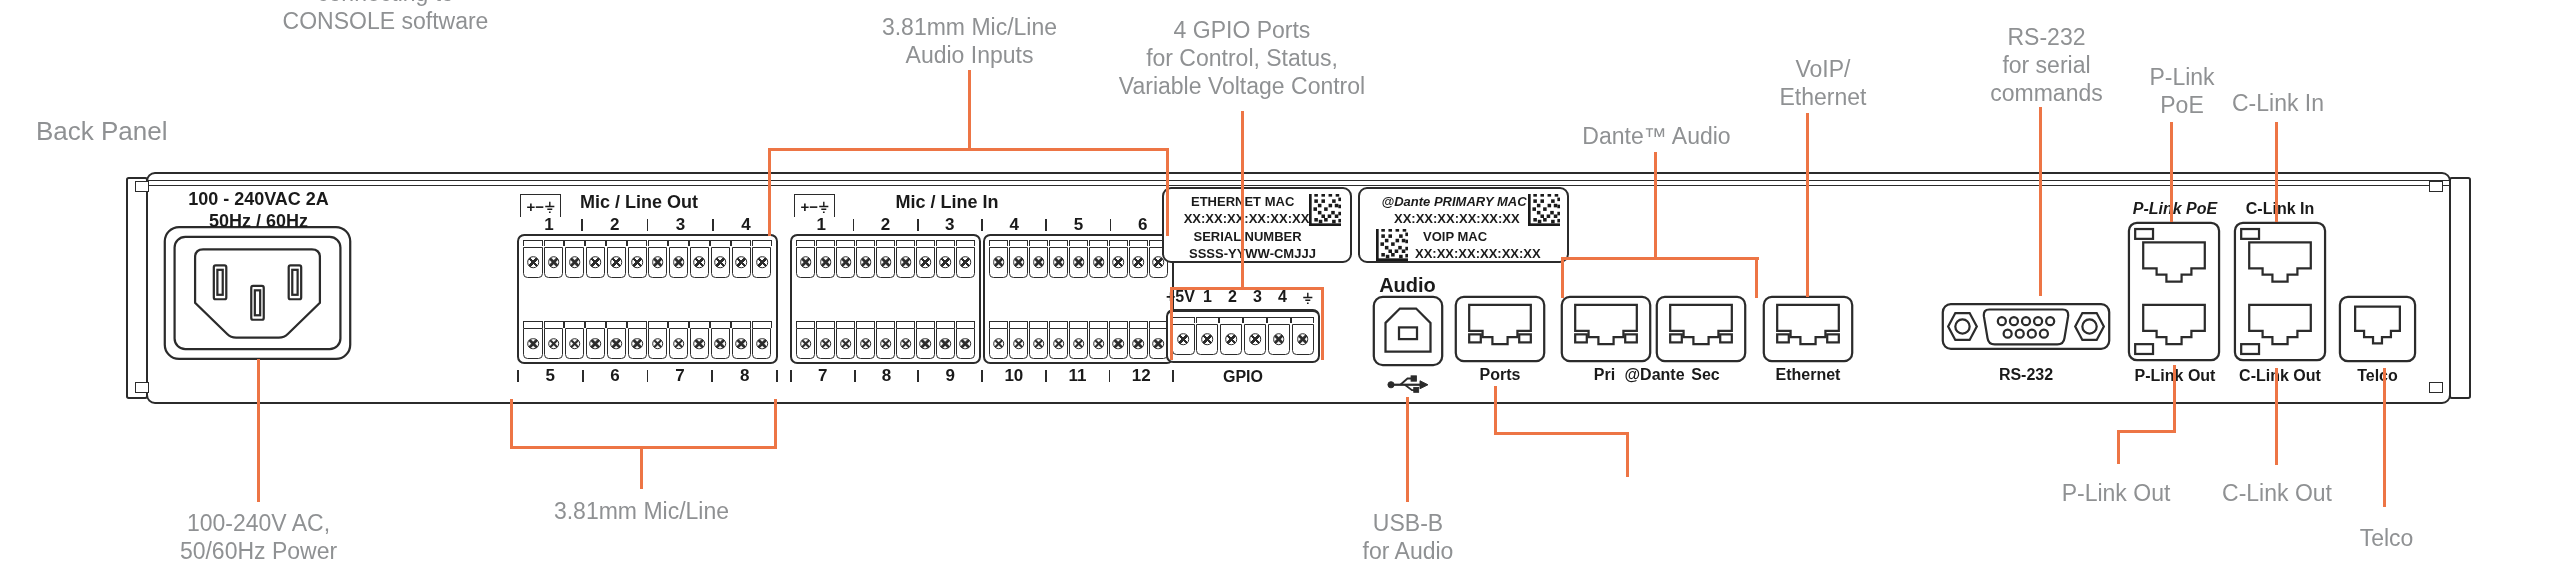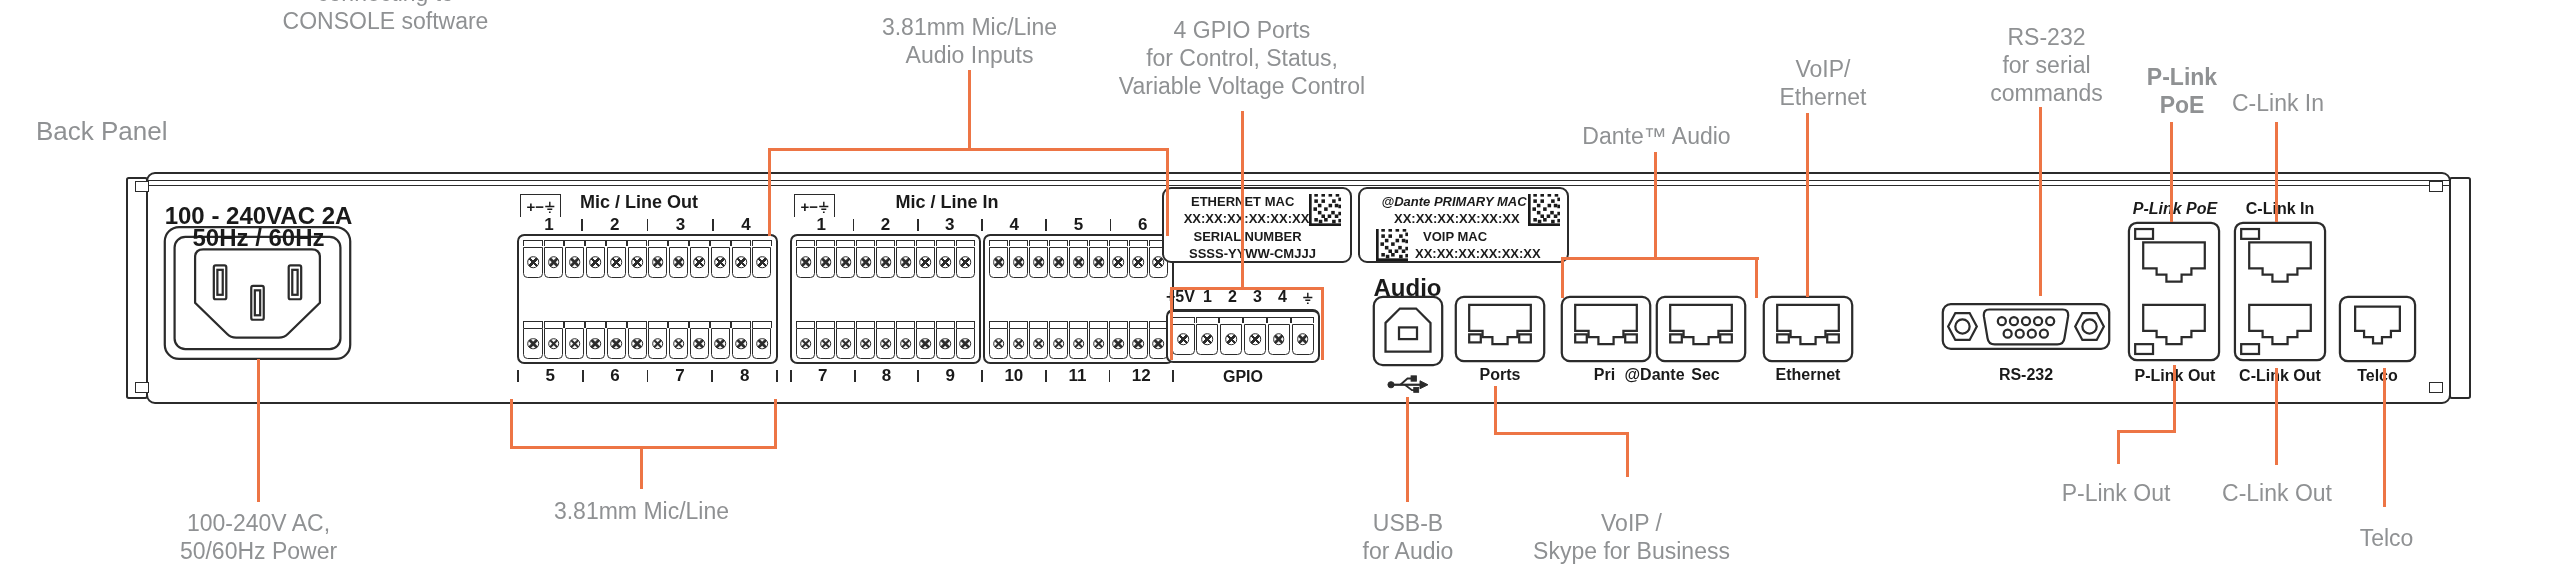--- a/index.html
+++ b/index.html
@@ -98,42 +98,38 @@
   </div>
   <div class="ann" style="left:1756px;top:55px;width:134px;">
     <div>VoIP/</div>
       <div>Ethernet</div>
   </div>
   <div class="ann" style="left:1966px;top:23px;width:161px;">
     <div>RS-232</div>
       <div>for serial</div>
       <div>commands</div>
   </div>
-  <div class="ann" style="left:2126px;top:63px;width:112px;font-weight:bold;">
+  <div class="ann" style="left:2126px;top:63px;width:112px;">
     <div>P-Link</div>
       <div>PoE</div>
   </div>
   <div class="ann" style="left:2202px;top:89px;width:152px;">
     <div>C-Link In</div>
   </div>
 
   <div class="ann" style="left:147px;top:509px;width:223px;">
     <div>100-240V AC,</div>
       <div>50/60Hz Power</div>
   </div>
   <div class="ann" style="left:530px;top:497px;width:223px;">
     <div>3.81mm Mic/Line</div>
   </div>
   <div class="ann" style="left:1341px;top:509px;width:134px;">
     <div>USB-B</div>
       <div>for Audio</div>
-  </div>
-  <div class="ann" style="left:1511px;top:509px;width:241px;">
-    <div>VoIP /</div>
-      <div>Skype for Business</div>
   </div>
   <div class="ann" style="left:2038px;top:479px;width:156px;">
     <div>P-Link Out</div>
   </div>
   <div class="ann" style="left:2199px;top:479px;width:156px;">
     <div>C-Link Out</div>
   </div>
   <div class="ann" style="left:2324px;top:524px;width:125px;">
     <div>Telco</div>
   </div>
@@ -174,21 +170,21 @@
   <div class="eartab" style="left:135px;top:382px;"></div>
   <div class="ear" style="left:2449px;top:177px;width:21.5px;height:222px;"></div>
   <div class="eartab" style="left:2429px;top:181px;"></div>
   <div class="eartab" style="left:2429px;top:382px;"></div>
 
   <div class="chassis">
     <div class="seam" style="top:6.3px;"></div>
     <div class="seam" style="top:10.7px;"></div>
   </div>
 
-  <div class="plabel" style="left:147px;top:205px;width:223px;font-size:24px;line-height:21.5px;">
+  <div class="plabel" style="left:147px;top:189px;width:223px;font-size:18px;line-height:21.5px;">
     <div>100 - 240VAC  2A</div>
       <div>50Hz / 60Hz</div>
   </div>
   <svg class="port" style="left:163px;top:225px;" width="189" height="136" viewBox="0 0 212 152" fill="none" stroke="#2b2b2b" stroke-width="2.5">
     <rect x="2" y="2" width="208" height="148" rx="16"></rect>
     <rect x="13" y="13" width="186" height="126" rx="12"></rect>
     <path d="M45 27 H167 q9 0 9 9 V87 l-36 35 q-4 4 -10 4 H82 q-6 0 -10 -4 L36 87 V36 q0 -9 9 -9 Z"></path>
     <rect x="57" y="45" width="14" height="38" rx="2"></rect>
       <rect x="61" y="50" width="6" height="28"></rect>
     <rect x="141" y="45" width="14" height="38" rx="2"></rect>
@@ -381,21 +377,21 @@
         <div class="term"></div>
         <div class="term"></div>
         <div class="term"></div>
         <div class="term"></div>
         <div class="term"></div>
         <div class="term"></div>
       </div>
   </div>
   <div class="plabel" style="left:1166px;top:368px;width:154px;">GPIO</div>
 
-  <div class="plabel" style="left:1354px;top:274px;width:107px;font-size:24px;">Audio</div>
+  <div class="plabel" style="left:1354px;top:274px;width:107px;font-size:20px;">Audio</div>
   <svg class="port" style="left:1372px;top:295px;" width="72" height="72" viewBox="0 0 80 80" fill="none" stroke="#2b2b2b" stroke-width="2.5">
     <rect x="2" y="2" width="76" height="76" rx="10"></rect>
     <path d="M15 31 L31 15 H49 L65 31 V63 H15 Z"></path>
     <rect x="30" y="36" width="20" height="13"></rect>
   </svg>
   <svg class="port" style="left:1387px;top:374px;" width="41" height="21.5" viewBox="0 0 46 24" fill="#2b2b2b" stroke="#2b2b2b">
     <circle cx="4.5" cy="12" r="3.5"></circle>
     <path d="M7 12 H38" stroke-width="2.5" fill="none"></path>
     <polygon points="37,7.5 46,12 37,16.5"></polygon>
     <path d="M15 12 L23 5 H28" stroke-width="2" fill="none"></path>

